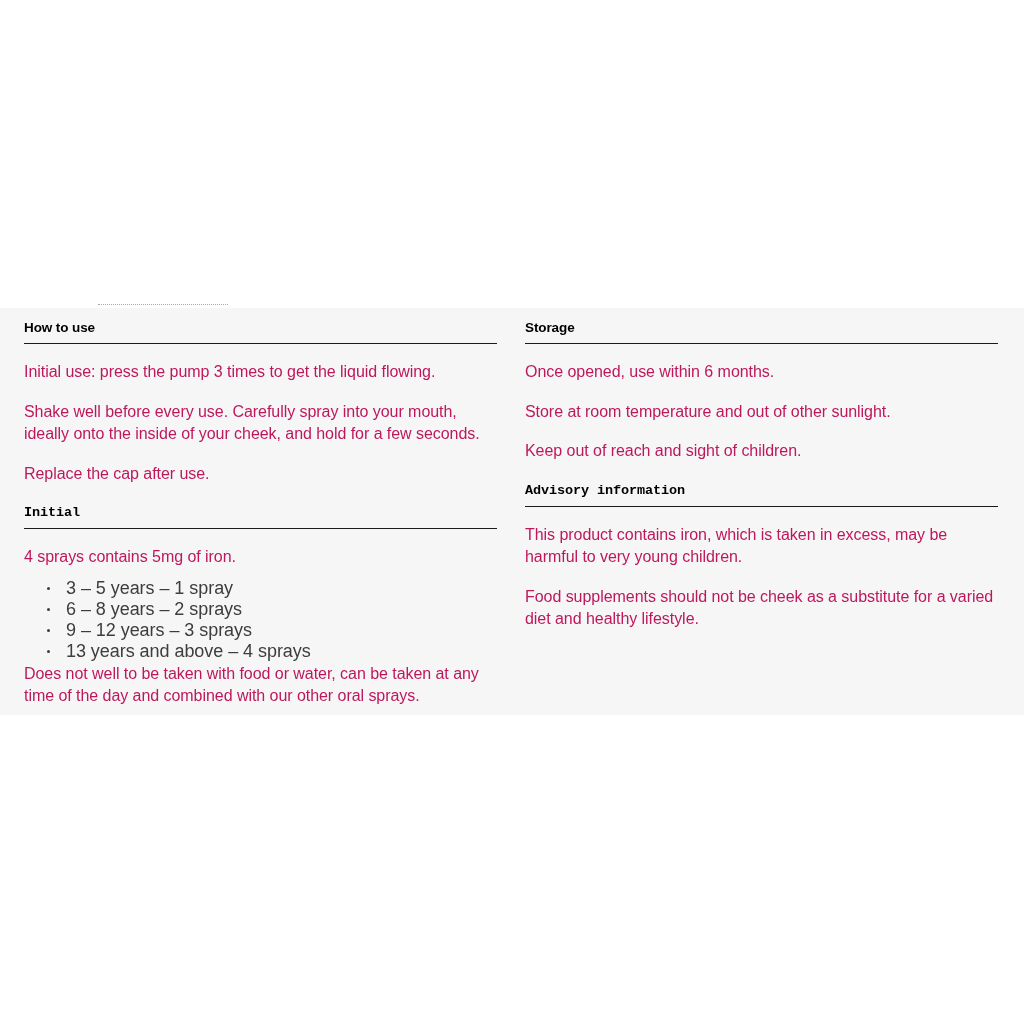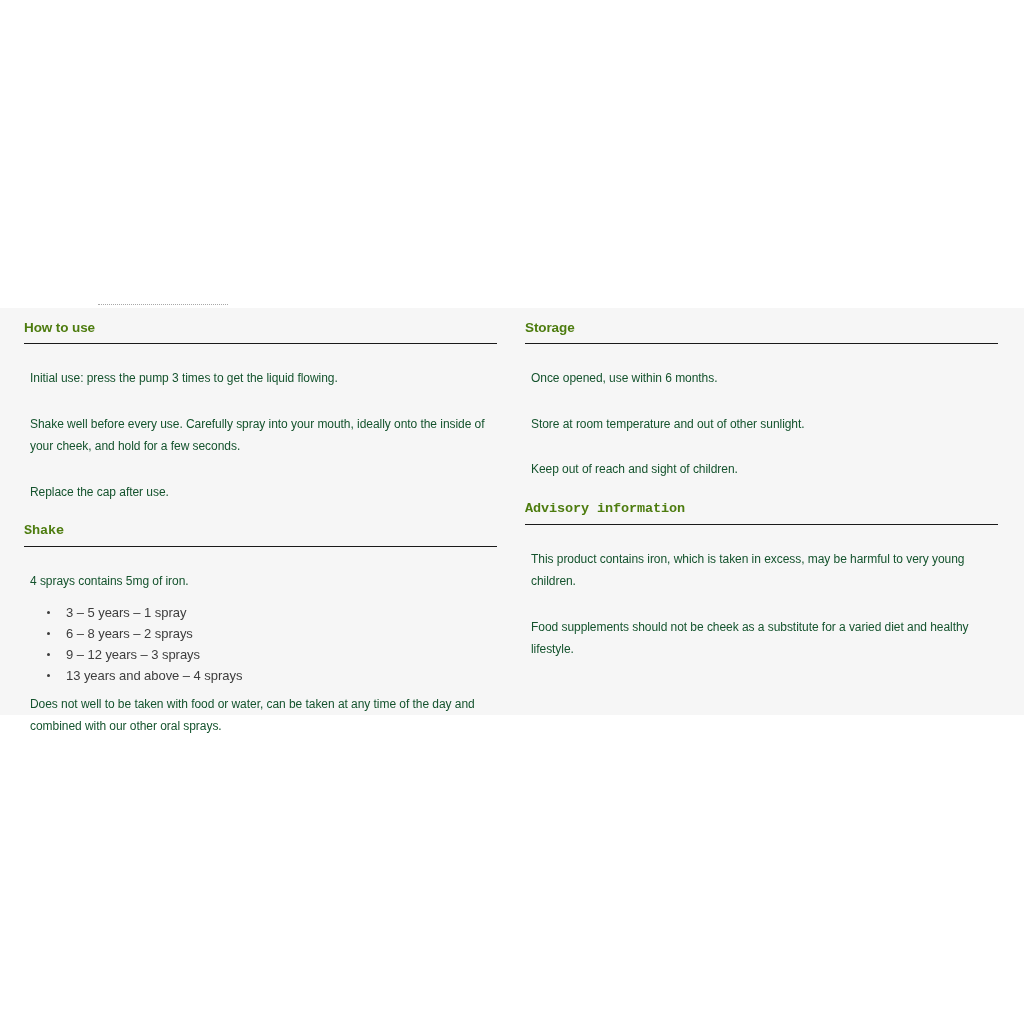--- a/index.html
+++ b/index.html
@@ -67,49 +67,49 @@
     margin-left: -512px;
     width: 1024px;
   }
 
   h2.section-heading {
     margin: 0 0 0 0;
     padding: 0 0 7px 0;
     font-size: 13.5px;
     font-weight: bold;
     line-height: 16px;
-    color: #4d7c0f;
+    color: #000000;
     letter-spacing: -0.1px;
     border-bottom: 1.4px solid #1a1a1a;
   }
 
   h2.section-heading.spaced-top {
     margin-top: 20px;
     font-family: Liberation Mono, monospace;
   }
 
   p.body-text {
-    margin: 6px;
+    margin: 0;
     padding: 17px 0 0 0;
-    font-size: 12px;
+    font-size: 16px;
     line-height: 22.5px;
-    color: #14532d;
+    color: #be185d;
     letter-spacing: -0.05px;
   }
 
   ul.dose-list {
     margin: 9px 0 0 0;
     padding: 0 0 0 20px;
     list-style: none;
   }
   ul.dose-list li {
     position: relative;
     margin: 0;
     padding: 0 0 0 22px;
-    font-size: 13px;
+    font-size: 18px;
     line-height: 21px;
     color: #3d3d3d;
     letter-spacing: -0.05px;
   }
   ul.dose-list li::before {
     content: "";
     position: absolute;
     left: 3px;
     top: 9px;
     width: 3.4px;
@@ -136,21 +136,21 @@
       <div class="col col-left">
 
         <section>
           <h2 class="section-heading">How to use</h2>
           <p class="body-text">Initial use: press the pump 3 times to get the liquid flowing.</p>
           <p class="body-text">Shake well before every use. Carefully spray into your mouth, ideally onto the inside of your cheek, and hold for a few seconds.</p>
           <p class="body-text">Replace the cap after use.</p>
         </section>
 
         <section>
-          <h2 class="section-heading spaced-top">Shake</h2>
+          <h2 class="section-heading spaced-top">Initial</h2>
           <p class="body-text">4 sprays contains 5mg of iron.</p>
           <ul class="dose-list">
             <li>3 – 5 years – 1 spray</li>
             <li>6 – 8 years – 2 sprays</li>
             <li>9 – 12 years – 3 sprays</li>
             <li>13 years and above – 4 sprays</li>
           </ul>
           <p class="body-text after-list">Does not well to be taken with food or water, can be taken at any time of the day and combined with our other oral sprays.</p>
         </section>
 

